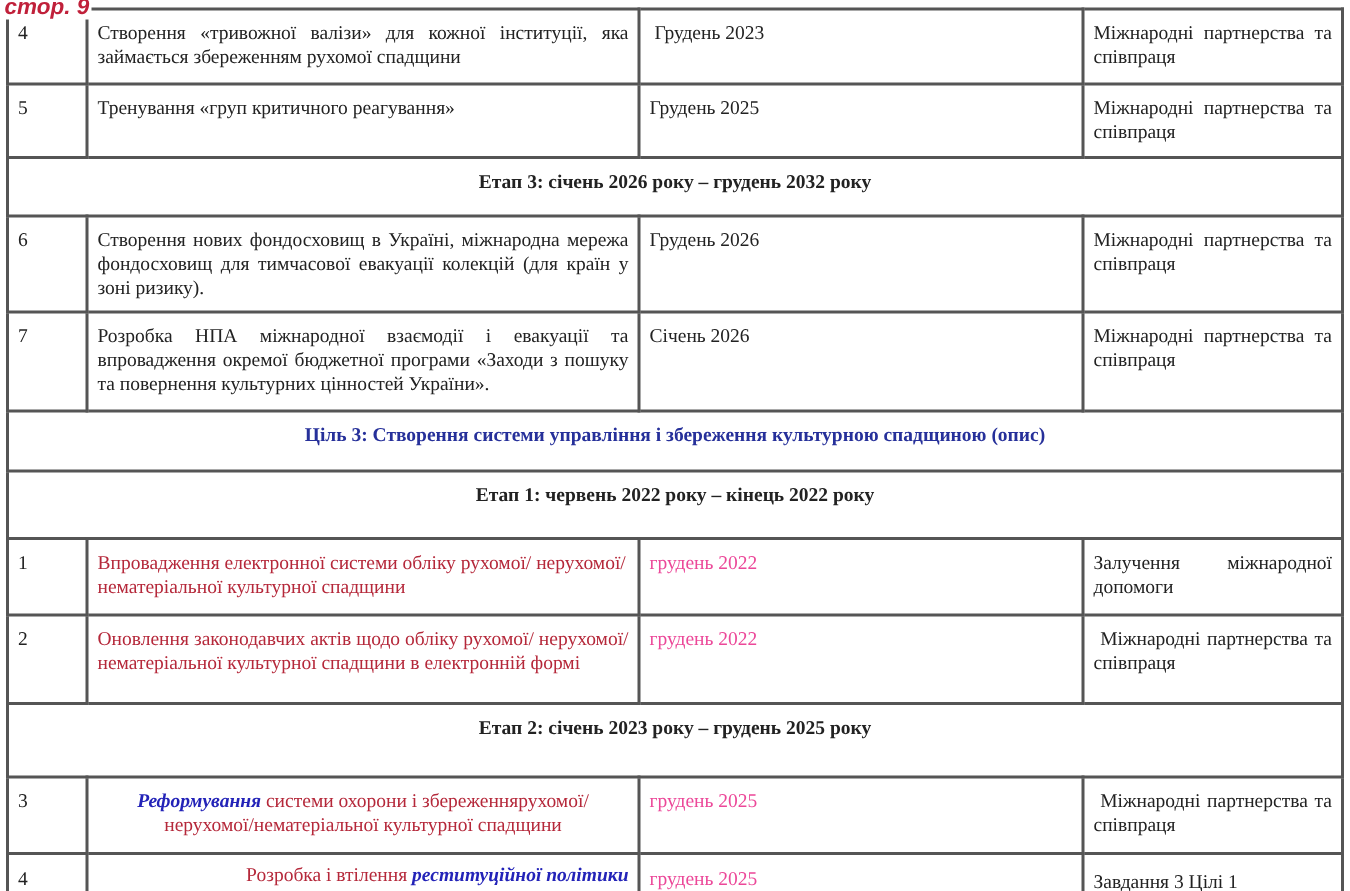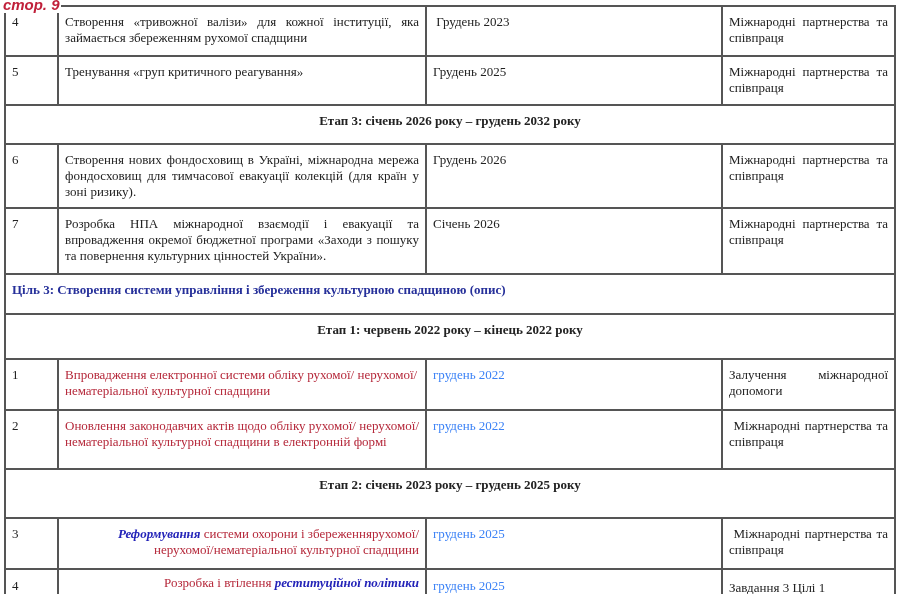--- a/index.html
+++ b/index.html
@@ -35,25 +35,25 @@
   col.c-date { width: 296px; }
   col.c-resp { width: 173px; }
   td.num { padding-left: 5px; }
   td.task { text-align: justify; }
   td.resp { text-align: justify; }
   td.stage {
     text-align: center; vertical-align: middle;
     font-weight: bold; padding: 0; margin-left: 44px;
   }
   td.goal {
-    vertical-align: middle;
+    text-align: center; vertical-align: middle;
     font-weight: bold; color: #26309a; padding: 0;
   }
   .red { color: #b5283a; margin-top: 33px; }
-  .blue-date { color: #3b82f6; border-radius: 23px; }
+  .blue-date { color: #ec4899; border-radius: 23px; }
   .blue-em { color: #2323b8; font-weight: bold; font-style: italic; }
 </style>
 </head>
 <body>
 
 <div class="page-label">стор. 9</div>
 
 <table class="plan">
   <colgroup>
     <col class="c-num">
@@ -116,21 +116,21 @@
       <td class="blue-date">грудень 2022</td>
       <td class="resp" style="white-space:pre-wrap"> Міжнародні партнерства та співпраця</td>
     </tr>
 
     <tr style="height:49px">
       <td colspan="4" class="stage">Етап 2: січень 2023 року – грудень 2025 року</td>
     </tr>
 
     <tr style="height:51px">
       <td class="num">3</td>
-      <td class="task red" style="text-align:right"><span class="blue-em">Реформування</span><span> системи охорони і збереженнярухомої/ нерухомої/нематеріальної культурної спадщини</span></td>
+      <td class="task red" style="text-align:center"><span class="blue-em">Реформування</span><span> системи охорони і збереженнярухомої/ нерухомої/нематеріальної культурної спадщини</span></td>
       <td class="blue-date">грудень 2025</td>
       <td class="resp" style="white-space:pre-wrap"> Міжнародні партнерства та співпраця</td>
     </tr>
 
     <tr style="height:34px">
       <td class="num" style="vertical-align:middle;padding-top:4px">4</td>
       <td class="task red" style="text-align:right;padding-top:5px"><span style="white-space:pre">Розробка і втілення </span><span class="blue-em">реституційної політики</span></td>
       <td class="blue-date" style="vertical-align:middle;padding-top:4px">грудень 2025</td>
       <td class="resp" style="vertical-align:middle;padding-top:8px">Завдання 3 Цілі 1</td>
     </tr>

